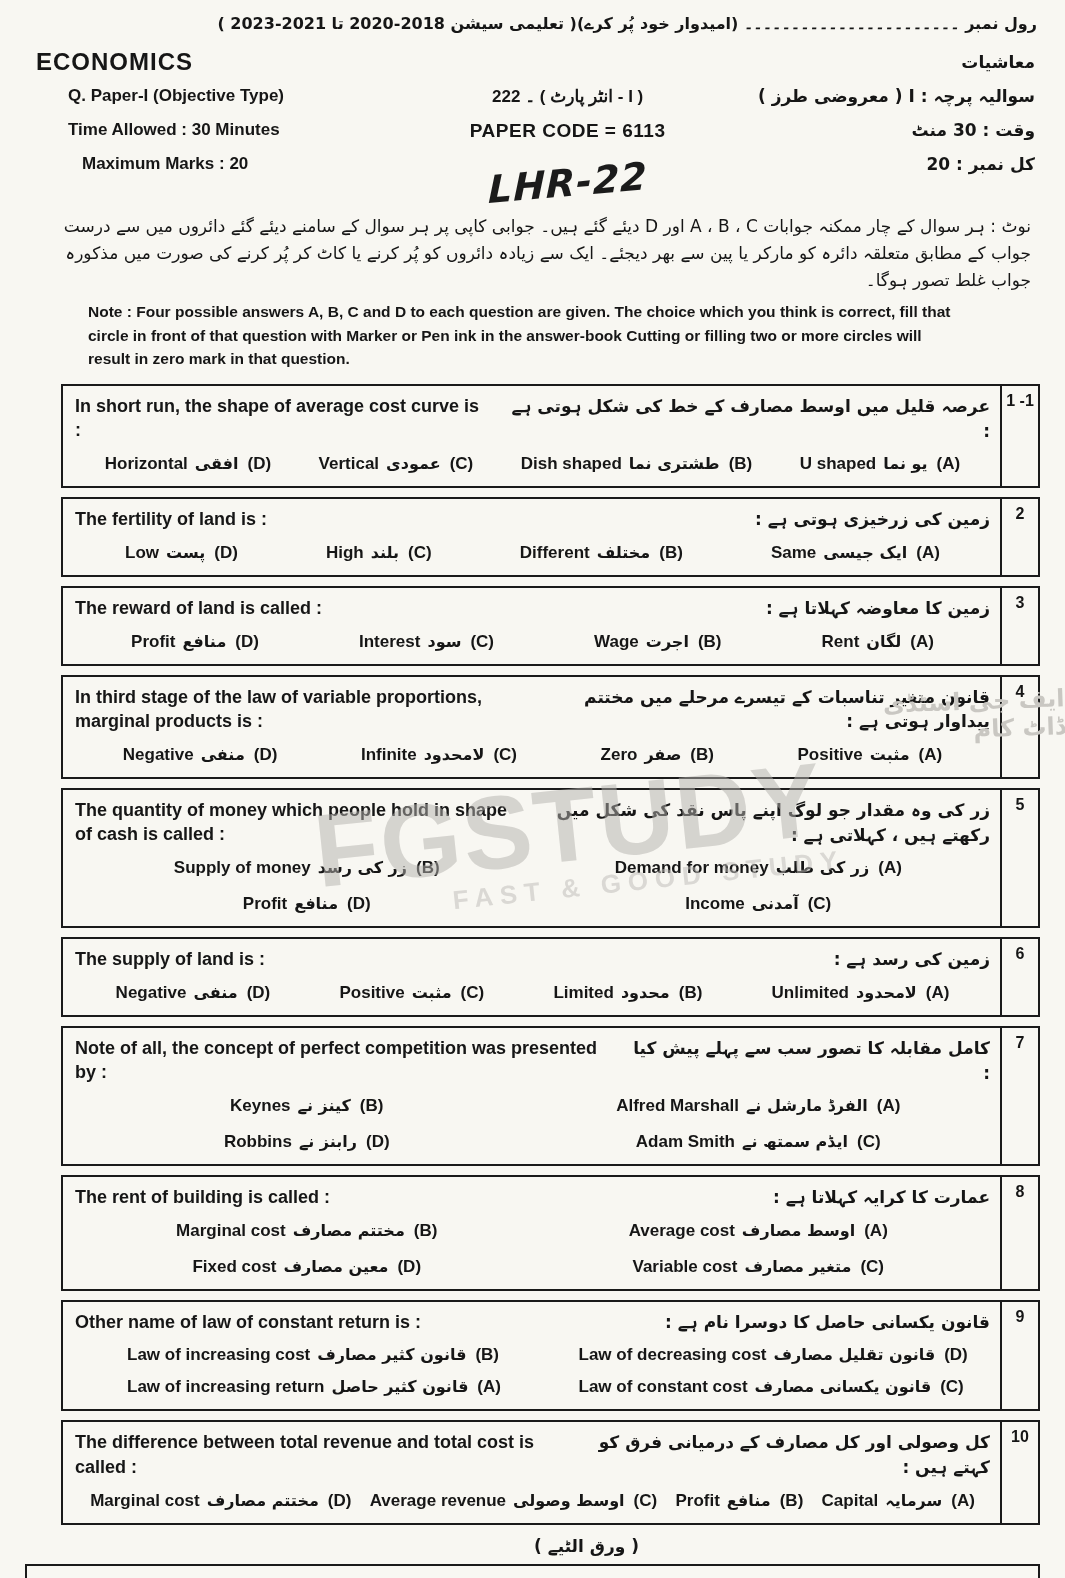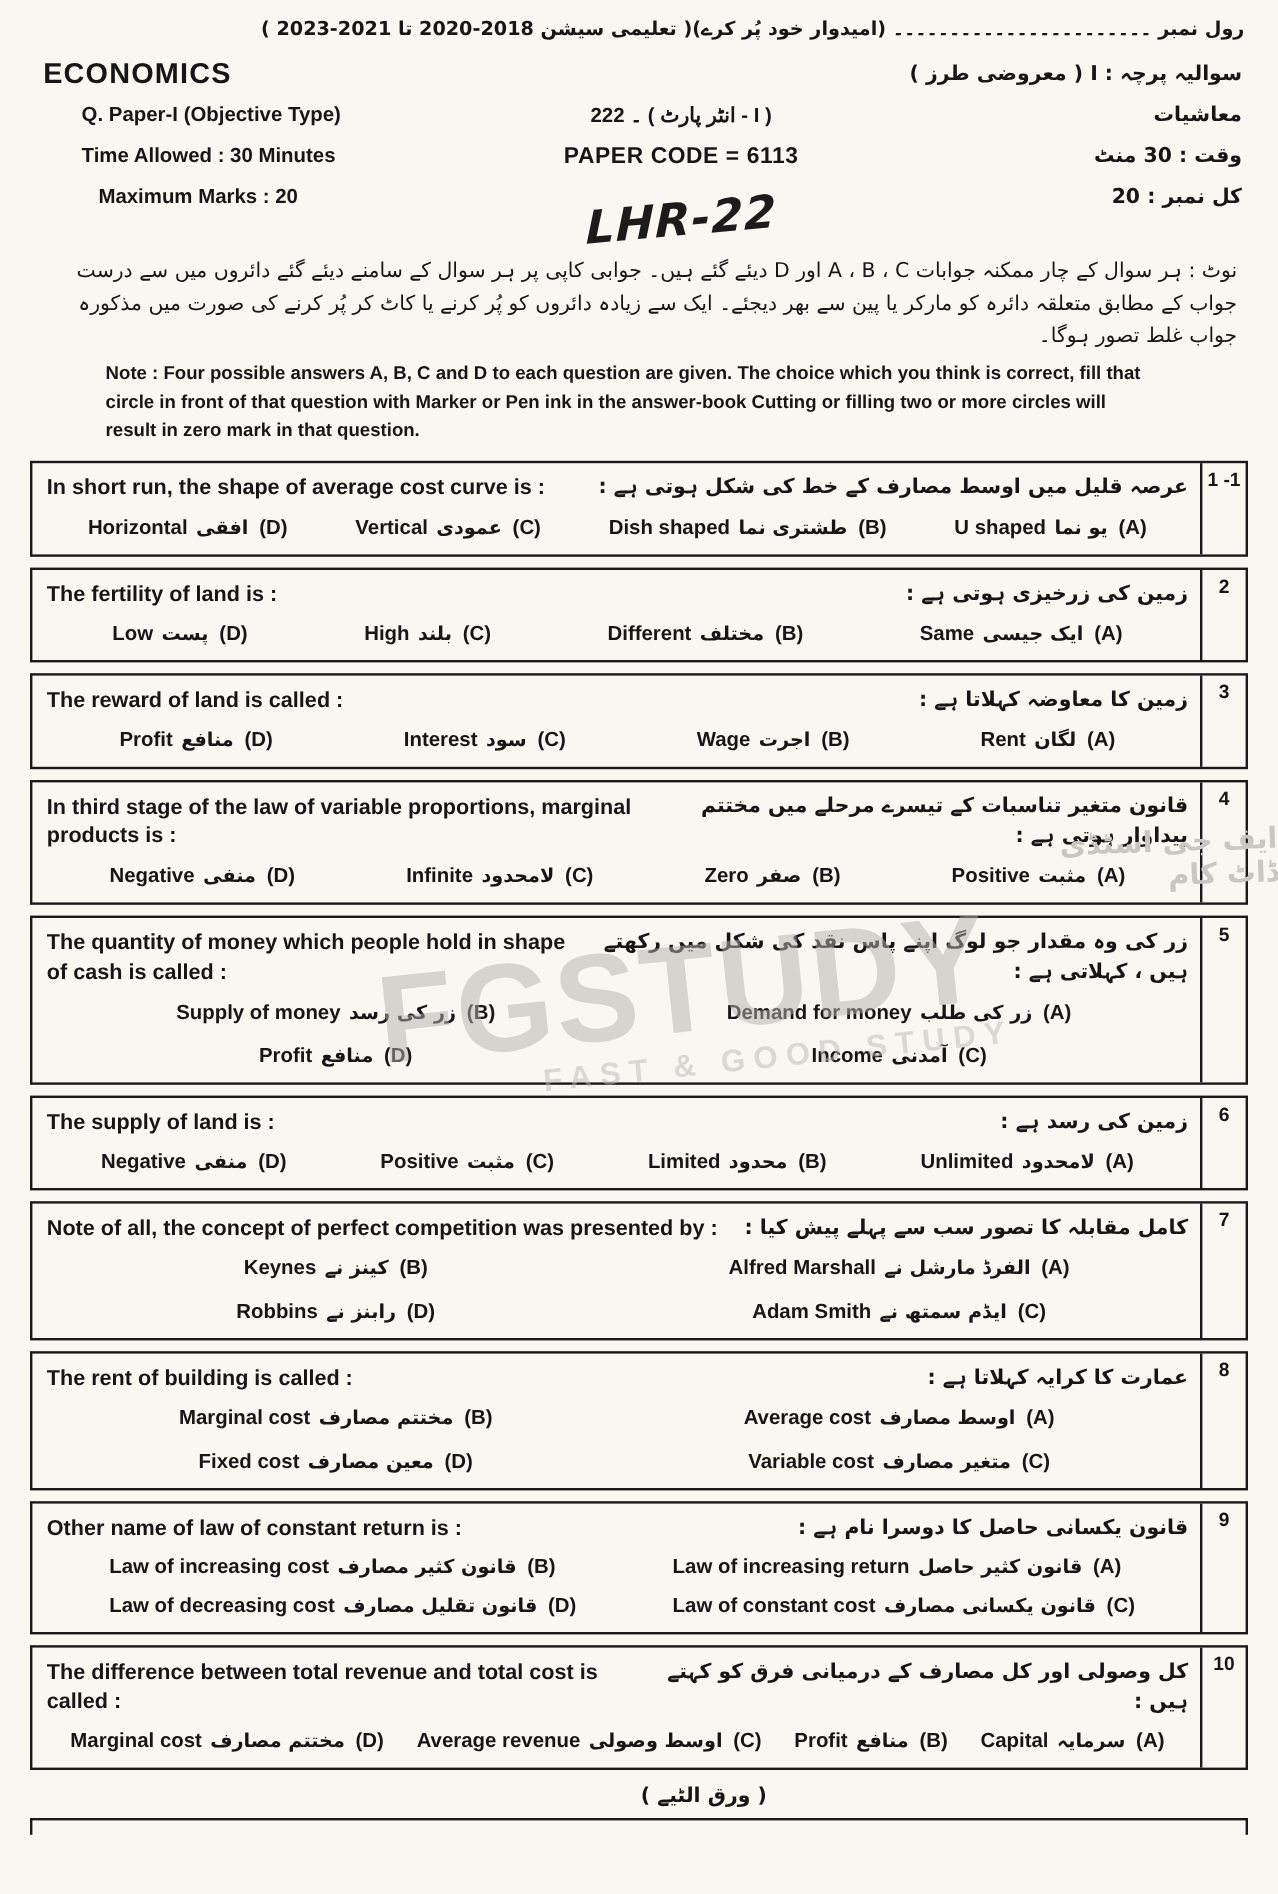--- a/index.html
+++ b/index.html
@@ -56,21 +56,21 @@
     line-height: 1.6;
   }
   .note-en {
     padding: 4px 100px 10px 88px;
     font-weight: 700;
     font-size: 15.5px;
     line-height: 1.5;
   }
 
   
-  .qlist { padding: 4px 25px 0 25px; position: relative; z-index: 1; }
+  .qlist { padding: 4px 25px 0 25px; position: relative; z-index: 1; margin-left: 36px; }
   .qbox {
     display: flex;
     border: 2px solid #1a1a1a;
     margin-bottom: 9px;
     background: transparent;
   }
   .qmain { flex: 1 1 auto; min-width: 0; padding: 8px 10px 10px 12px; }
   .qnum {
     flex: 0 0 38px;
     border-left: 2px solid #1a1a1a;
@@ -142,22 +142,22 @@
       <div class="hdr-item indent1">Q. Paper-I (Objective Type)</div>
       <div class="hdr-item indent1">Time Allowed : 30 Minutes</div>
       <div class="hdr-item indent2">Maximum Marks : 20</div>
     </div>
     <div class="hdr-mid">
       <div class="group-line" dir="ltr">222 ۔ ( انٹر پارٹ - I )</div>
       <div class="paper-code">PAPER CODE = 6113</div>
       <div class="handwritten">LHR-22</div>
     </div>
     <div class="hdr-right urdu" dir="rtl">
+      <div class="hdr-item">معاشیات</div>
       <div class="hdr-item">سوالیہ پرچہ : I ( معروضی طرز )</div>
-      <div class="hdr-item">معاشیات</div>
       <div class="hdr-item">وقت : 30 منٹ</div>
       <div class="hdr-item">کل نمبر : 20</div>
     </div>
   </div>
 
   <div class="note-ur urdu" dir="rtl">نوٹ : ہر سوال کے چار ممکنہ جوابات A ، B ، C اور D دیئے گئے ہیں۔ جوابی کاپی پر ہر سوال کے سامنے دیئے گئے دائروں میں سے درست جواب کے مطابق متعلقہ دائرہ کو مارکر یا پین سے بھر دیجئے۔ ایک سے زیادہ دائروں کو پُر کرنے یا کاٹ کر پُر کرنے کی صورت میں مذکورہ جواب غلط تصور ہوگا۔</div>
   <div class="note-en">Note : Four possible answers A, B, C and D to each question are given. The choice which you think is correct, fill that circle in front of that question with Marker or Pen ink in the answer-book Cutting or filling two or more circles will result in zero mark in that question.</div>
 </header>
 
 <main class="qlist" id="questions">
@@ -282,22 +282,22 @@
       <div class="qnum">8</div>
     </div>
     <div class="qbox">
       <div class="qmain">
         <div class="qhead">
           <div class="q-en">Other name of law of constant return is :</div>
           <div class="q-ur" dir="rtl">قانون یکسانی حاصل کا دوسرا نام ہے :</div>
         </div>
         <div class="opts grid-left">
           <span class="opt"><span class="opt-en">Law of increasing cost</span><span class="opt-ur" dir="rtl">قانون کثیر مصارف</span><span class="opt-label">(B)</span></span>
+          <span class="opt"><span class="opt-en">Law of decreasing cost</span><span class="opt-ur" dir="rtl">قانون تقلیل مصارف</span><span class="opt-label">(D)</span></span>
           <span class="opt"><span class="opt-en">Law of increasing return</span><span class="opt-ur" dir="rtl">قانون کثیر حاصل</span><span class="opt-label">(A)</span></span>
-          <span class="opt"><span class="opt-en">Law of decreasing cost</span><span class="opt-ur" dir="rtl">قانون تقلیل مصارف</span><span class="opt-label">(D)</span></span>
           <span class="opt"><span class="opt-en">Law of constant cost</span><span class="opt-ur" dir="rtl">قانون یکسانی مصارف</span><span class="opt-label">(C)</span></span>
         </div>
       </div>
       <div class="qnum">9</div>
     </div>
     <div class="qbox">
       <div class="qmain">
         <div class="qhead">
           <div class="q-en">The difference between total revenue and total cost is called :</div>
           <div class="q-ur" dir="rtl">کل وصولی اور کل مصارف کے درمیانی فرق کو کہتے ہیں :</div>

